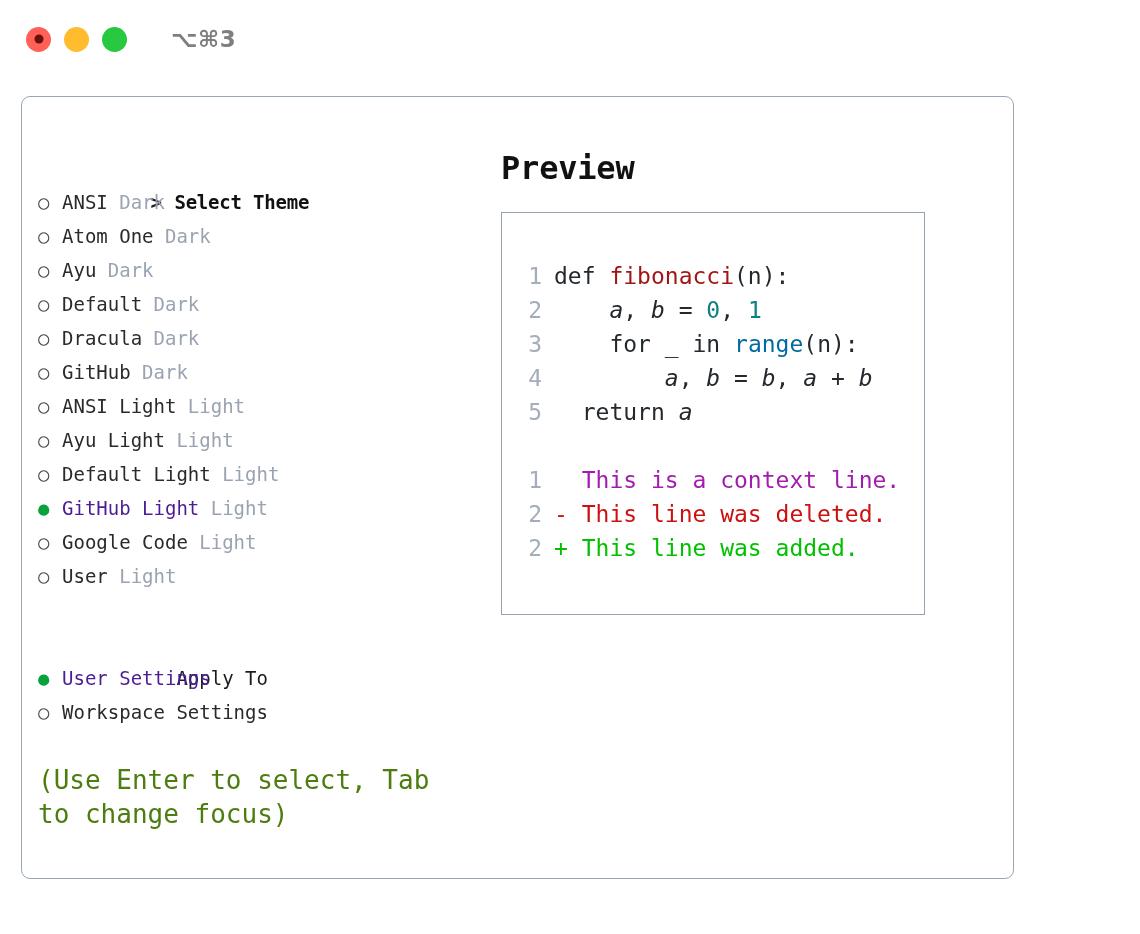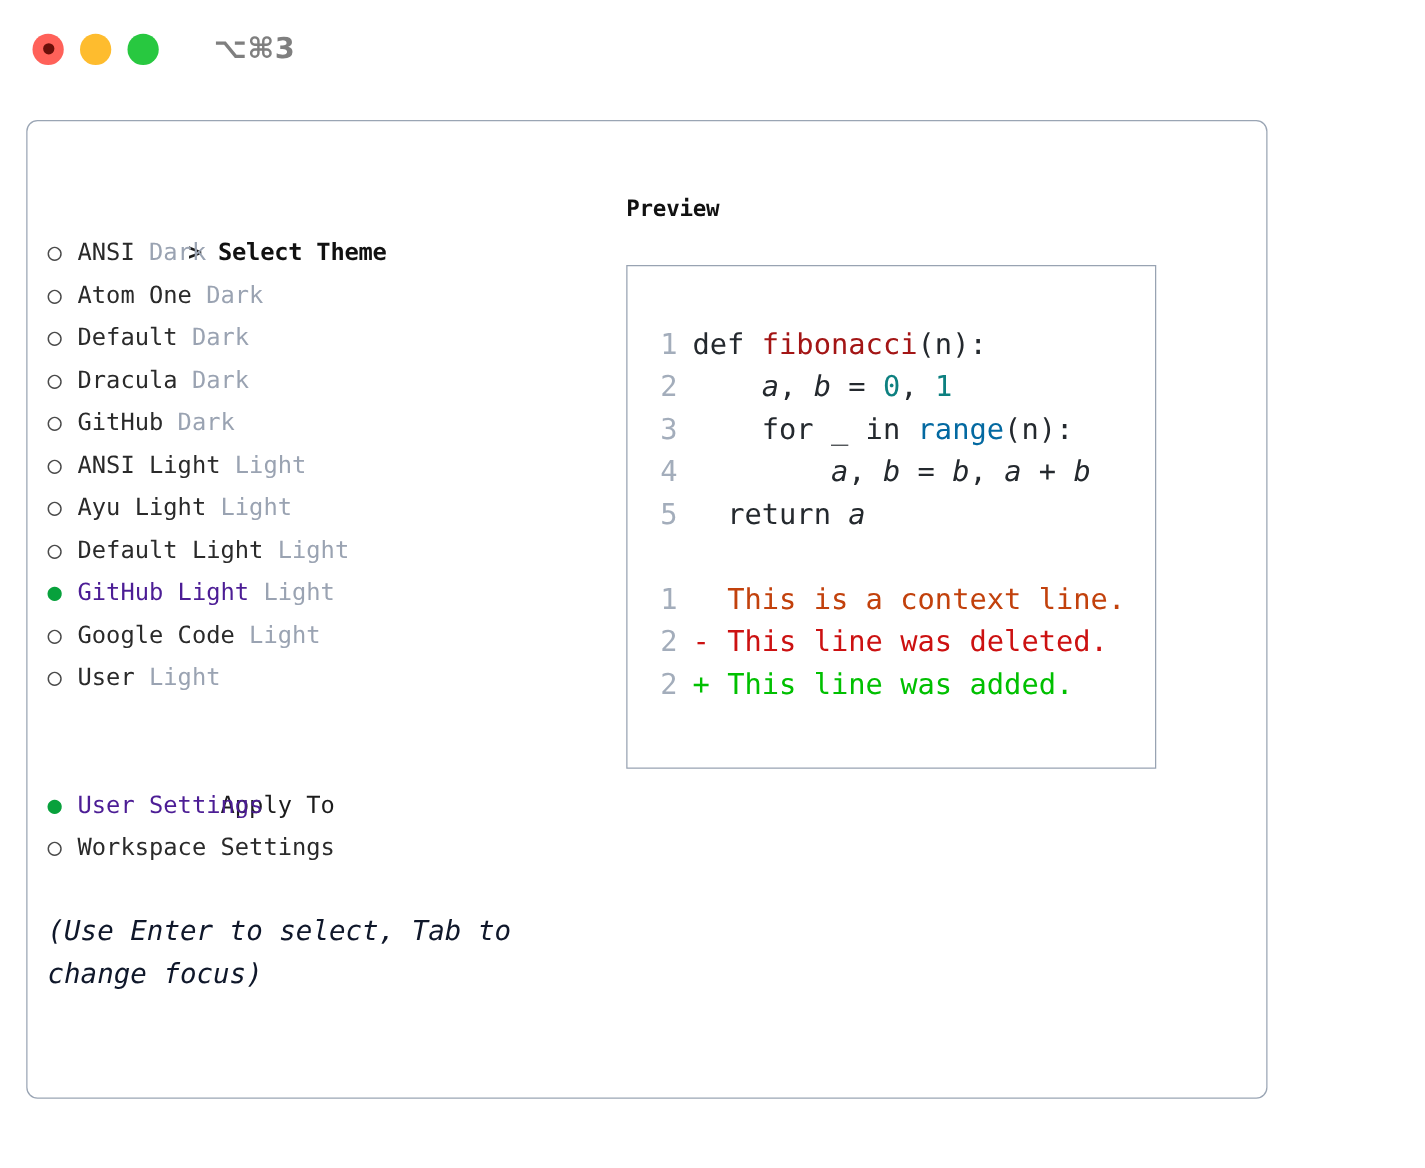--- a/index.html
+++ b/index.html
@@ -127,38 +127,37 @@
   .item-label { color: #2a2a2a; }
   .item-label.selected { color: #4c1d95; }
 
   .badge {
     color: #9aa3b2;
   }
 
   .spacer { height: 34px; }
 
   .hint {
-    font-size: 22px;
-    line-height: 34px;
-    color: #0f172a;
+    font-size: 26px;
+    line-height: 34px;
+    color: #4d7c0f;
     width: 420px;
     white-space: pre-wrap;
-    font-style: italic;
   }
 
   
   .right-col {
     position: absolute;
     left: 479px;
     top: 54px;
     width: 500px;
   }
 
   .preview-title {
-    font-size: 18px;
+    font-size: 32px;
     line-height: 34px;
     font-weight: 700;
     color: #111111;
     letter-spacing: -0.2px;
   }
 
   .preview-box {
     margin-top: 27px;
     width: 424px;
     height: 403px;
@@ -192,21 +191,21 @@
 
   .tok-plain   { color: #24292e; }
   .tok-kw      { color: #24292e; }
   .tok-fn      { color: #a31515; }
   .tok-num     { color: #0d8080; }
   .tok-builtin { color: #0369a1; }
   .tok-var     { color: #24292e; font-style: italic; }
   .tok-punct   { color: #24292e; }
 
   .diff-gap { height: 34px; }
-  .diff-context { color: #c2410c; }
+  .diff-context { color: #a21caf; }
   .diff-del     { color: #cc1111; }
   .diff-add     { color: #00c000; }
 </style>
 </head>
 <body>
 
 <div class="window">
 
   <div class="titlebar">
     <div class="dots">
@@ -222,20 +221,21 @@
 
       <div class="left-col">
 
         <div class="line section-title">
           <span class="marker">&gt;</span><span>Select Theme</span>
         </div>
 
         <div id="theme-list">
             <div class="line"><span class="marker marker-radio-off">○</span><span class="item-label">ANSI</span><span class="badge"> Dark</span></div>
             <div class="line"><span class="marker marker-radio-off">○</span><span class="item-label">Atom One</span><span class="badge"> Dark</span></div>
+            <div class="line"><span class="marker marker-radio-off">○</span><span class="item-label">Ayu</span><span class="badge"> Dark</span></div>
             <div class="line"><span class="marker marker-radio-off">○</span><span class="item-label">Default</span><span class="badge"> Dark</span></div>
             <div class="line"><span class="marker marker-radio-off">○</span><span class="item-label">Dracula</span><span class="badge"> Dark</span></div>
             <div class="line"><span class="marker marker-radio-off">○</span><span class="item-label">GitHub</span><span class="badge"> Dark</span></div>
             <div class="line"><span class="marker marker-radio-off">○</span><span class="item-label">ANSI Light</span><span class="badge"> Light</span></div>
             <div class="line"><span class="marker marker-radio-off">○</span><span class="item-label">Ayu Light</span><span class="badge"> Light</span></div>
             <div class="line"><span class="marker marker-radio-off">○</span><span class="item-label">Default Light</span><span class="badge"> Light</span></div>
             <div class="line"><span class="marker marker-radio-on">●</span><span class="item-label selected">GitHub Light</span><span class="badge"> Light</span></div>
             <div class="line"><span class="marker marker-radio-off">○</span><span class="item-label">Google Code</span><span class="badge"> Light</span></div>
             <div class="line"><span class="marker marker-radio-off">○</span><span class="item-label">User</span><span class="badge"> Light</span></div>
           </div>

